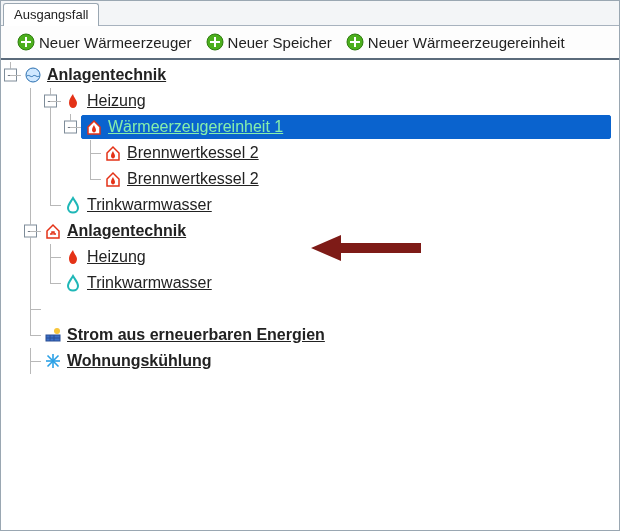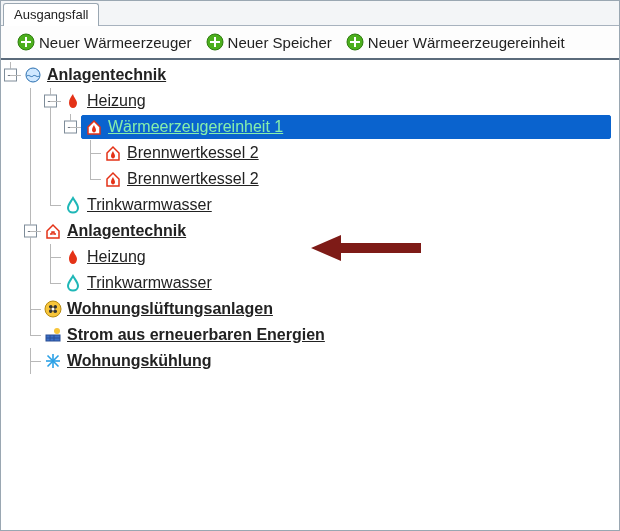--- a/index.html
+++ b/index.html
@@ -367,33 +367,20 @@
         </span>
         <span class="lbl">Trinkwarmwasser</span>
       </div>
     </div>
 
     <div class="row bold">
       <div class="connectors">
         <div class="conn blank"></div>
         <div class="conn tee"></div>
       </div>
-      <div class="node">
-        <span class="icon">
-          <svg width="18" height="18" viewBox="0 0 18 18">
-            <circle cx="9" cy="9" r="8" fill="#f7c53a" stroke="#b68a12"></circle>
-            <path d="M9 9 C9 4, 13 4, 13 7 C13 9, 9 9, 9 9 Z" fill="#333"></path>
-            <path d="M9 9 C14 9, 14 13, 11 13 C9 13, 9 9, 9 9 Z" fill="#333"></path>
-            <path d="M9 9 C9 14, 5 14, 5 11 C5 9, 9 9, 9 9 Z" fill="#333"></path>
-            <path d="M9 9 C4 9, 4 5, 7 5 C9 5, 9 9, 9 9 Z" fill="#333"></path>
-            <circle cx="9" cy="9" r="1.5" fill="#fff"></circle>
-          </svg>
-        </span>
-        <span class="lbl">Wohnungslüftungsanlagen</span>
-      </div>
     </div>
 
     <div class="row bold">
       <div class="connectors">
         <div class="conn blank"></div>
         <div class="conn end"></div>
       </div>
       <div class="node">
         <span class="icon">
           <svg width="18" height="18" viewBox="0 0 18 18">

